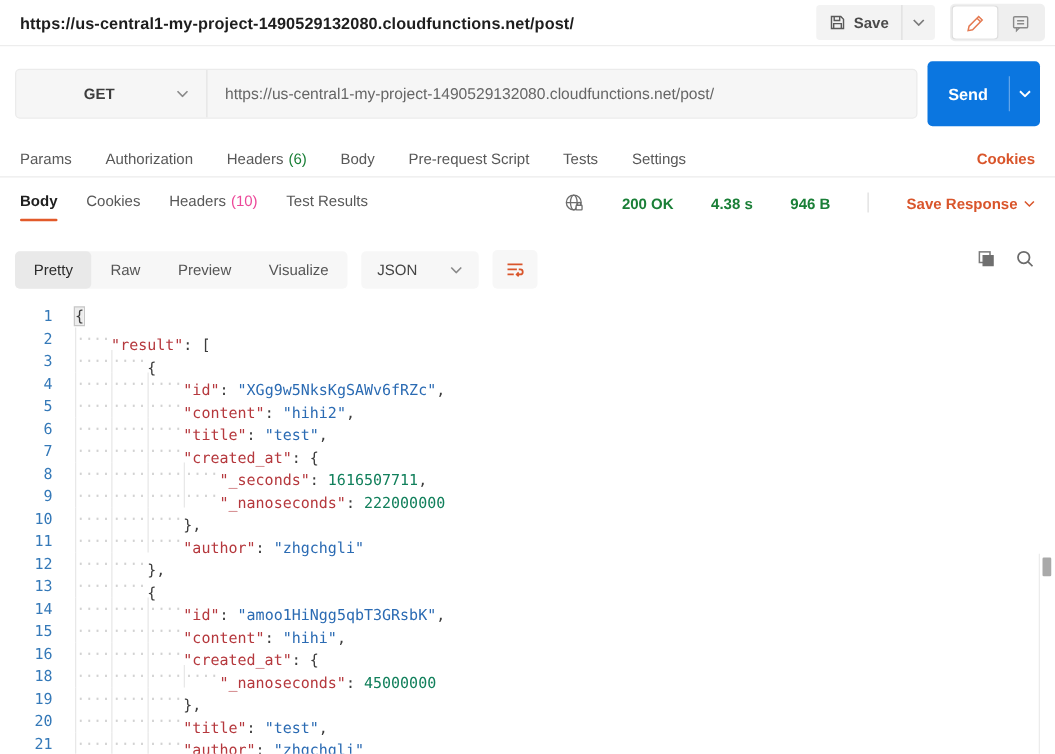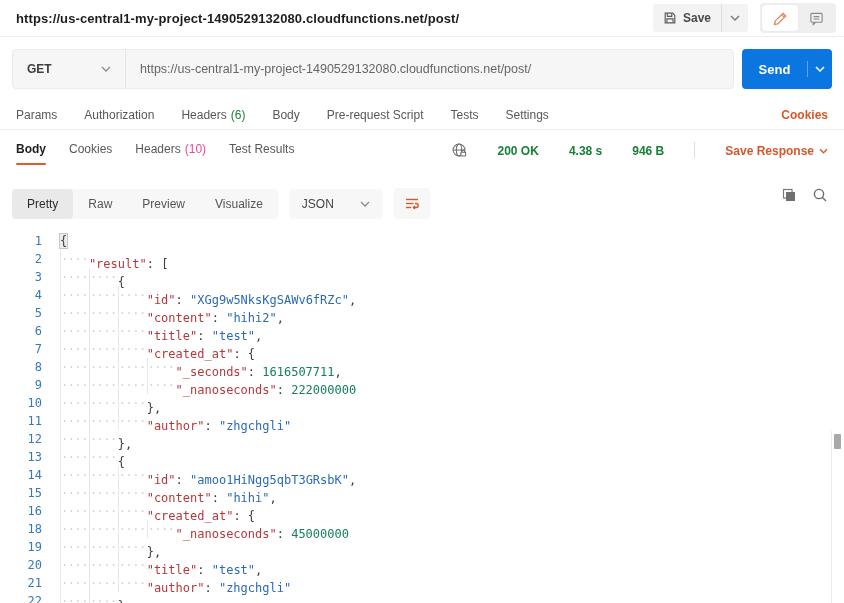--- a/index.html
+++ b/index.html
@@ -16,25 +16,25 @@
   .topbar-right { display:flex; align-items:center; gap:12px; }
   .save-btn { display:flex; align-items:center; height:28px; background:#f3f3f3; border-radius:3px; color:#4a4a4a; font-size:12px; font-weight:600; }
   .save-main { display:flex; align-items:center; gap:6px; padding:0 10px; cursor:pointer; }
   .save-caret { padding:0 8px; display:flex; align-items:center; cursor:pointer; color:#7a7a7a; }
   .edit-group { display:flex; background:#efefef; border-radius:4px; padding:2px; }
   .edit-cell { width:36px; height:26px; display:flex; align-items:center; justify-content:center; border-radius:3px; background:#fff; box-shadow:0 0 1px rgba(0,0,0,.18); cursor:pointer; }
   .comment-cell { width:36px; height:26px; display:flex; align-items:center; justify-content:center; color:#8a8a8a; cursor:pointer; }
 
   
   .request-row { display:flex; gap:8px; padding:12px; align-items:center; }
-  .url-box { flex:1; display:flex; height:40px; background:#f6f6f6; border:1px solid #ebebeb; border-radius:4px; align-items:center; overflow:hidden; }
+  .url-box { flex:1; display:flex; height:40px; background:#f6f6f6; border:1px solid #ebebeb; border-radius:4px; align-items:center; overflow:hidden;padding-left:40px; }
   .method { width:112px; height:100%; display:flex; align-items:center; justify-content:space-between; padding:0 14px; font-size:12px; font-weight:700; color:#3d3d3d; cursor:pointer; }
   .method .chev { color:#8a8a8a; }
   .url-text { padding:0 14px; font-size:12.5px; color:#666; white-space:nowrap; cursor:text; }
-  .send-btn { width:90px; height:40px; background:#0b76e0; border:none; border-radius:4px; color:#fff; display:flex; align-items:stretch; cursor:pointer; }
+  .send-btn { width:90px; height:52px; background:#0b76e0; border:none; border-radius:4px; color:#fff; display:flex; align-items:stretch; cursor:pointer; }
   .send-main { flex:1; display:flex; align-items:center; justify-content:center; font-size:13px; font-weight:700; color:#fff; }
   .send-sep { width:1px; background:rgba(255,255,255,.35); margin:12px 0; }
   .send-caret { width:24px; display:flex; align-items:center; justify-content:center; color:#fff; }
 
   
   .req-tabs { display:flex; align-items:center; justify-content:space-between; padding:0 16px 0 16px; height:29px; border-bottom:1px solid #ececec; }
   .tabs-left { display:flex; gap:27px; }
   .tab { font-size:12px; color:#585858; cursor:pointer; white-space:nowrap; }
   .tab .badge { color:#1a7f37; margin-left:4px; }
   .cookies-link { font-size:12px; font-weight:600; color:#d9552b; cursor:pointer; }

